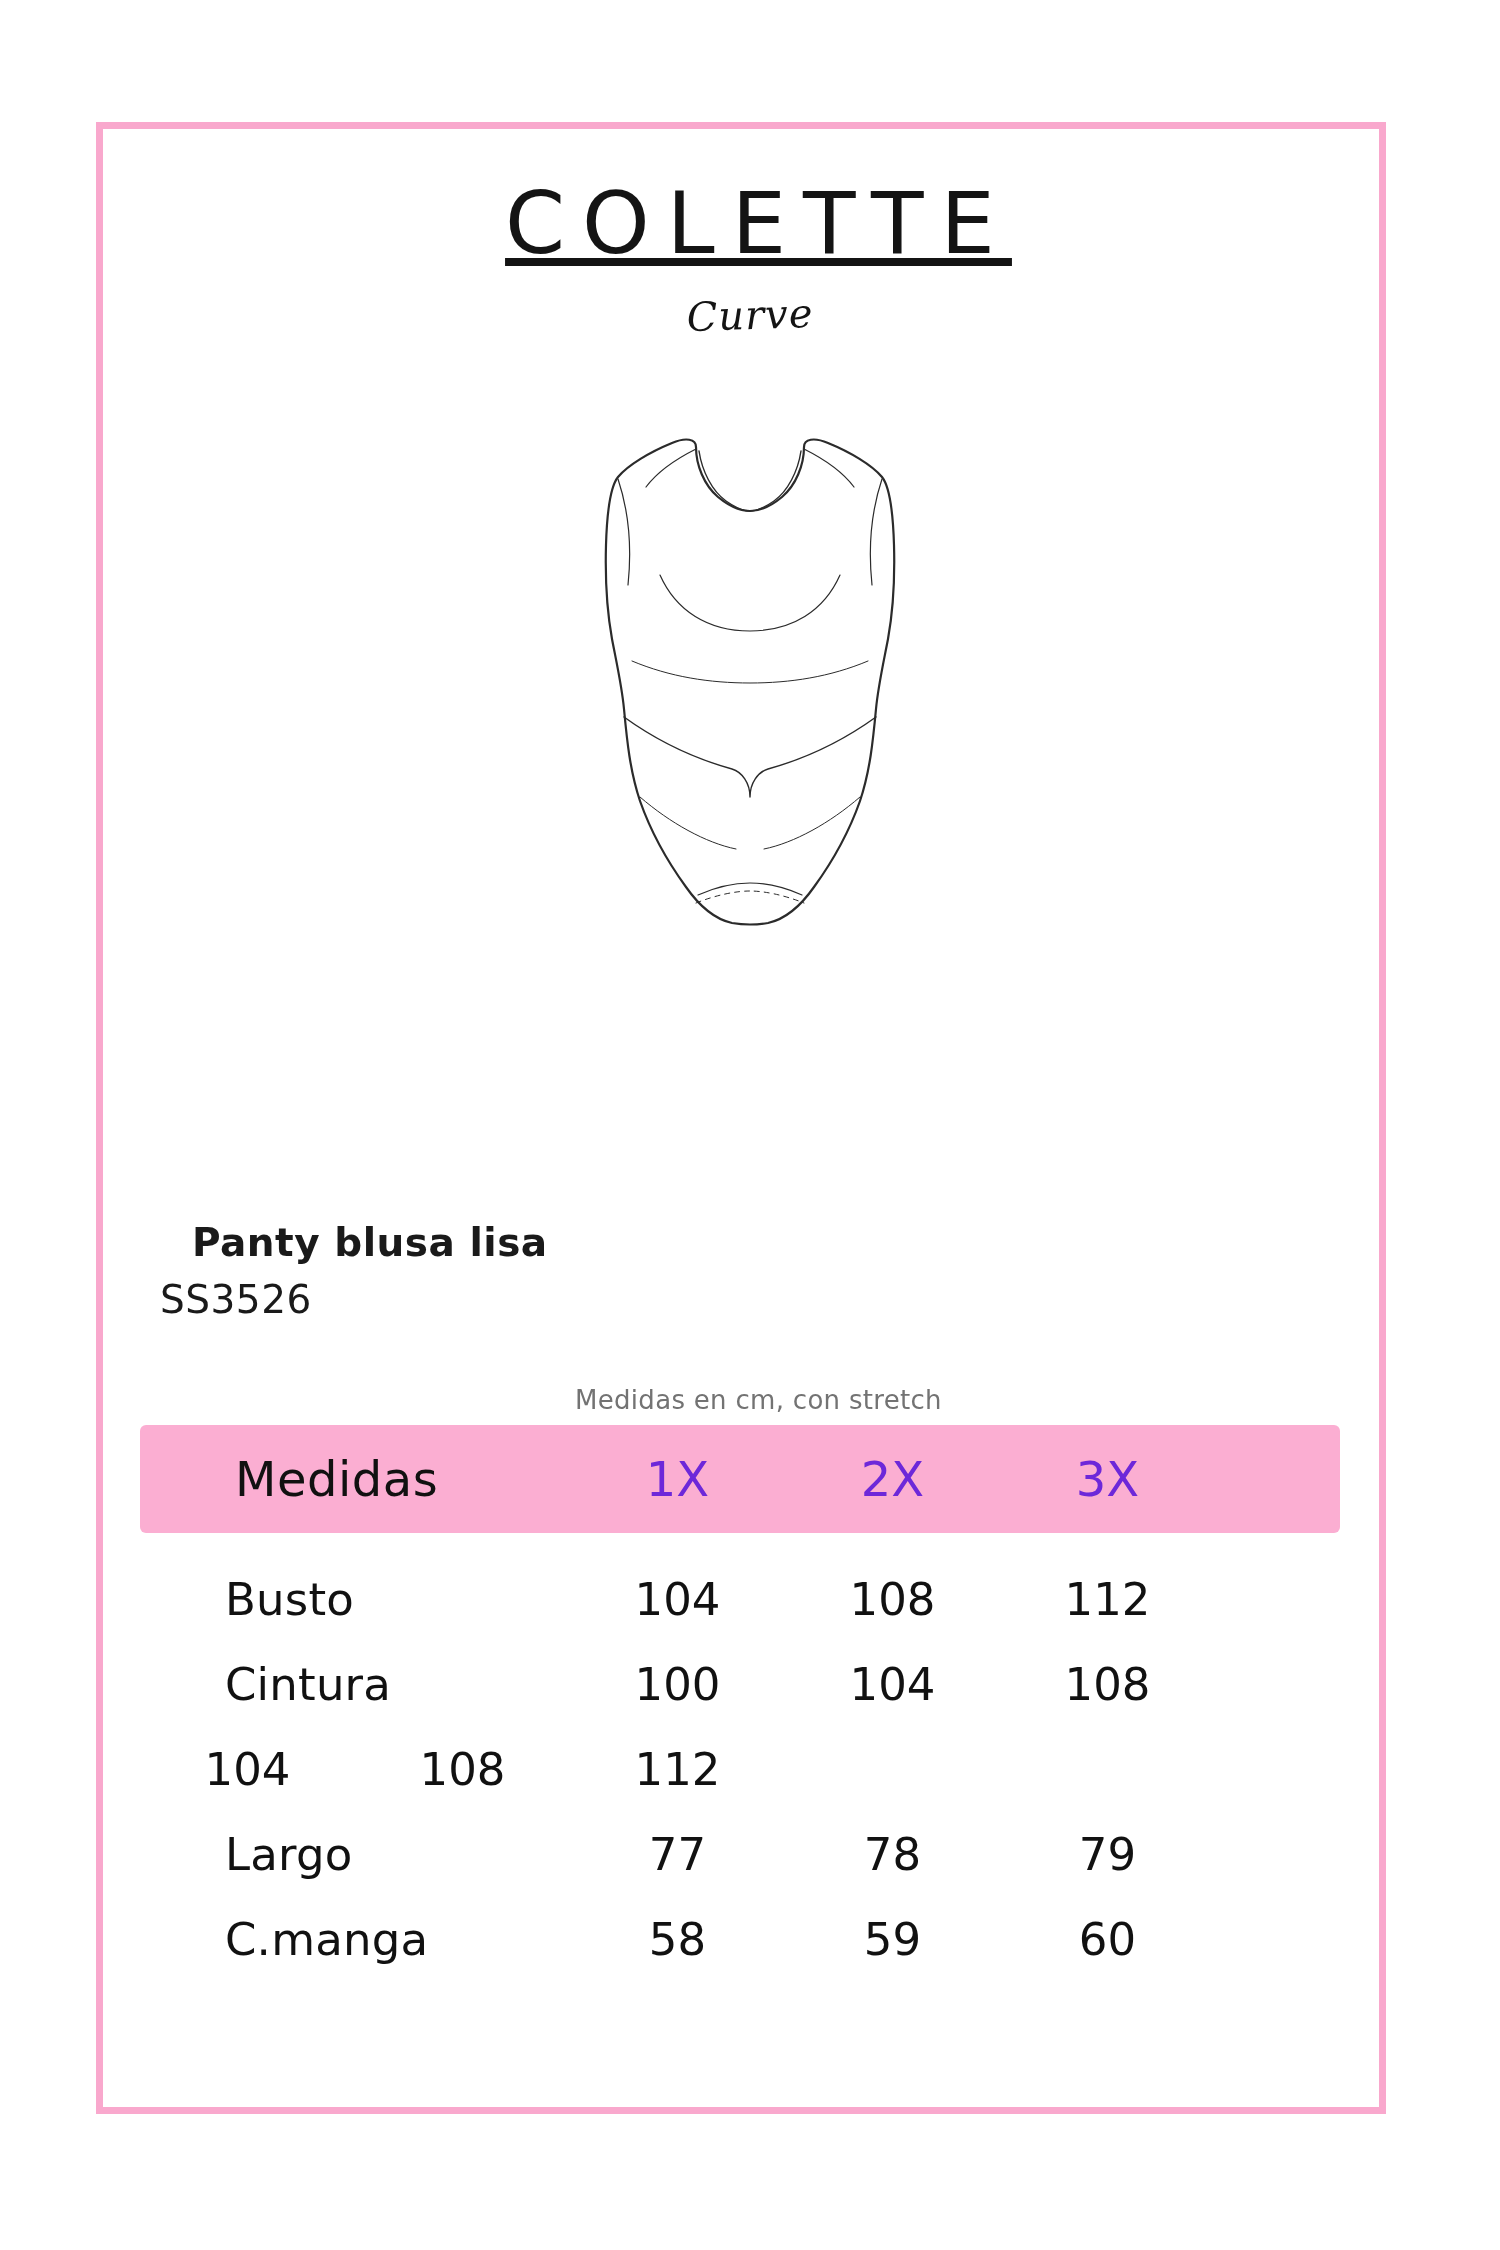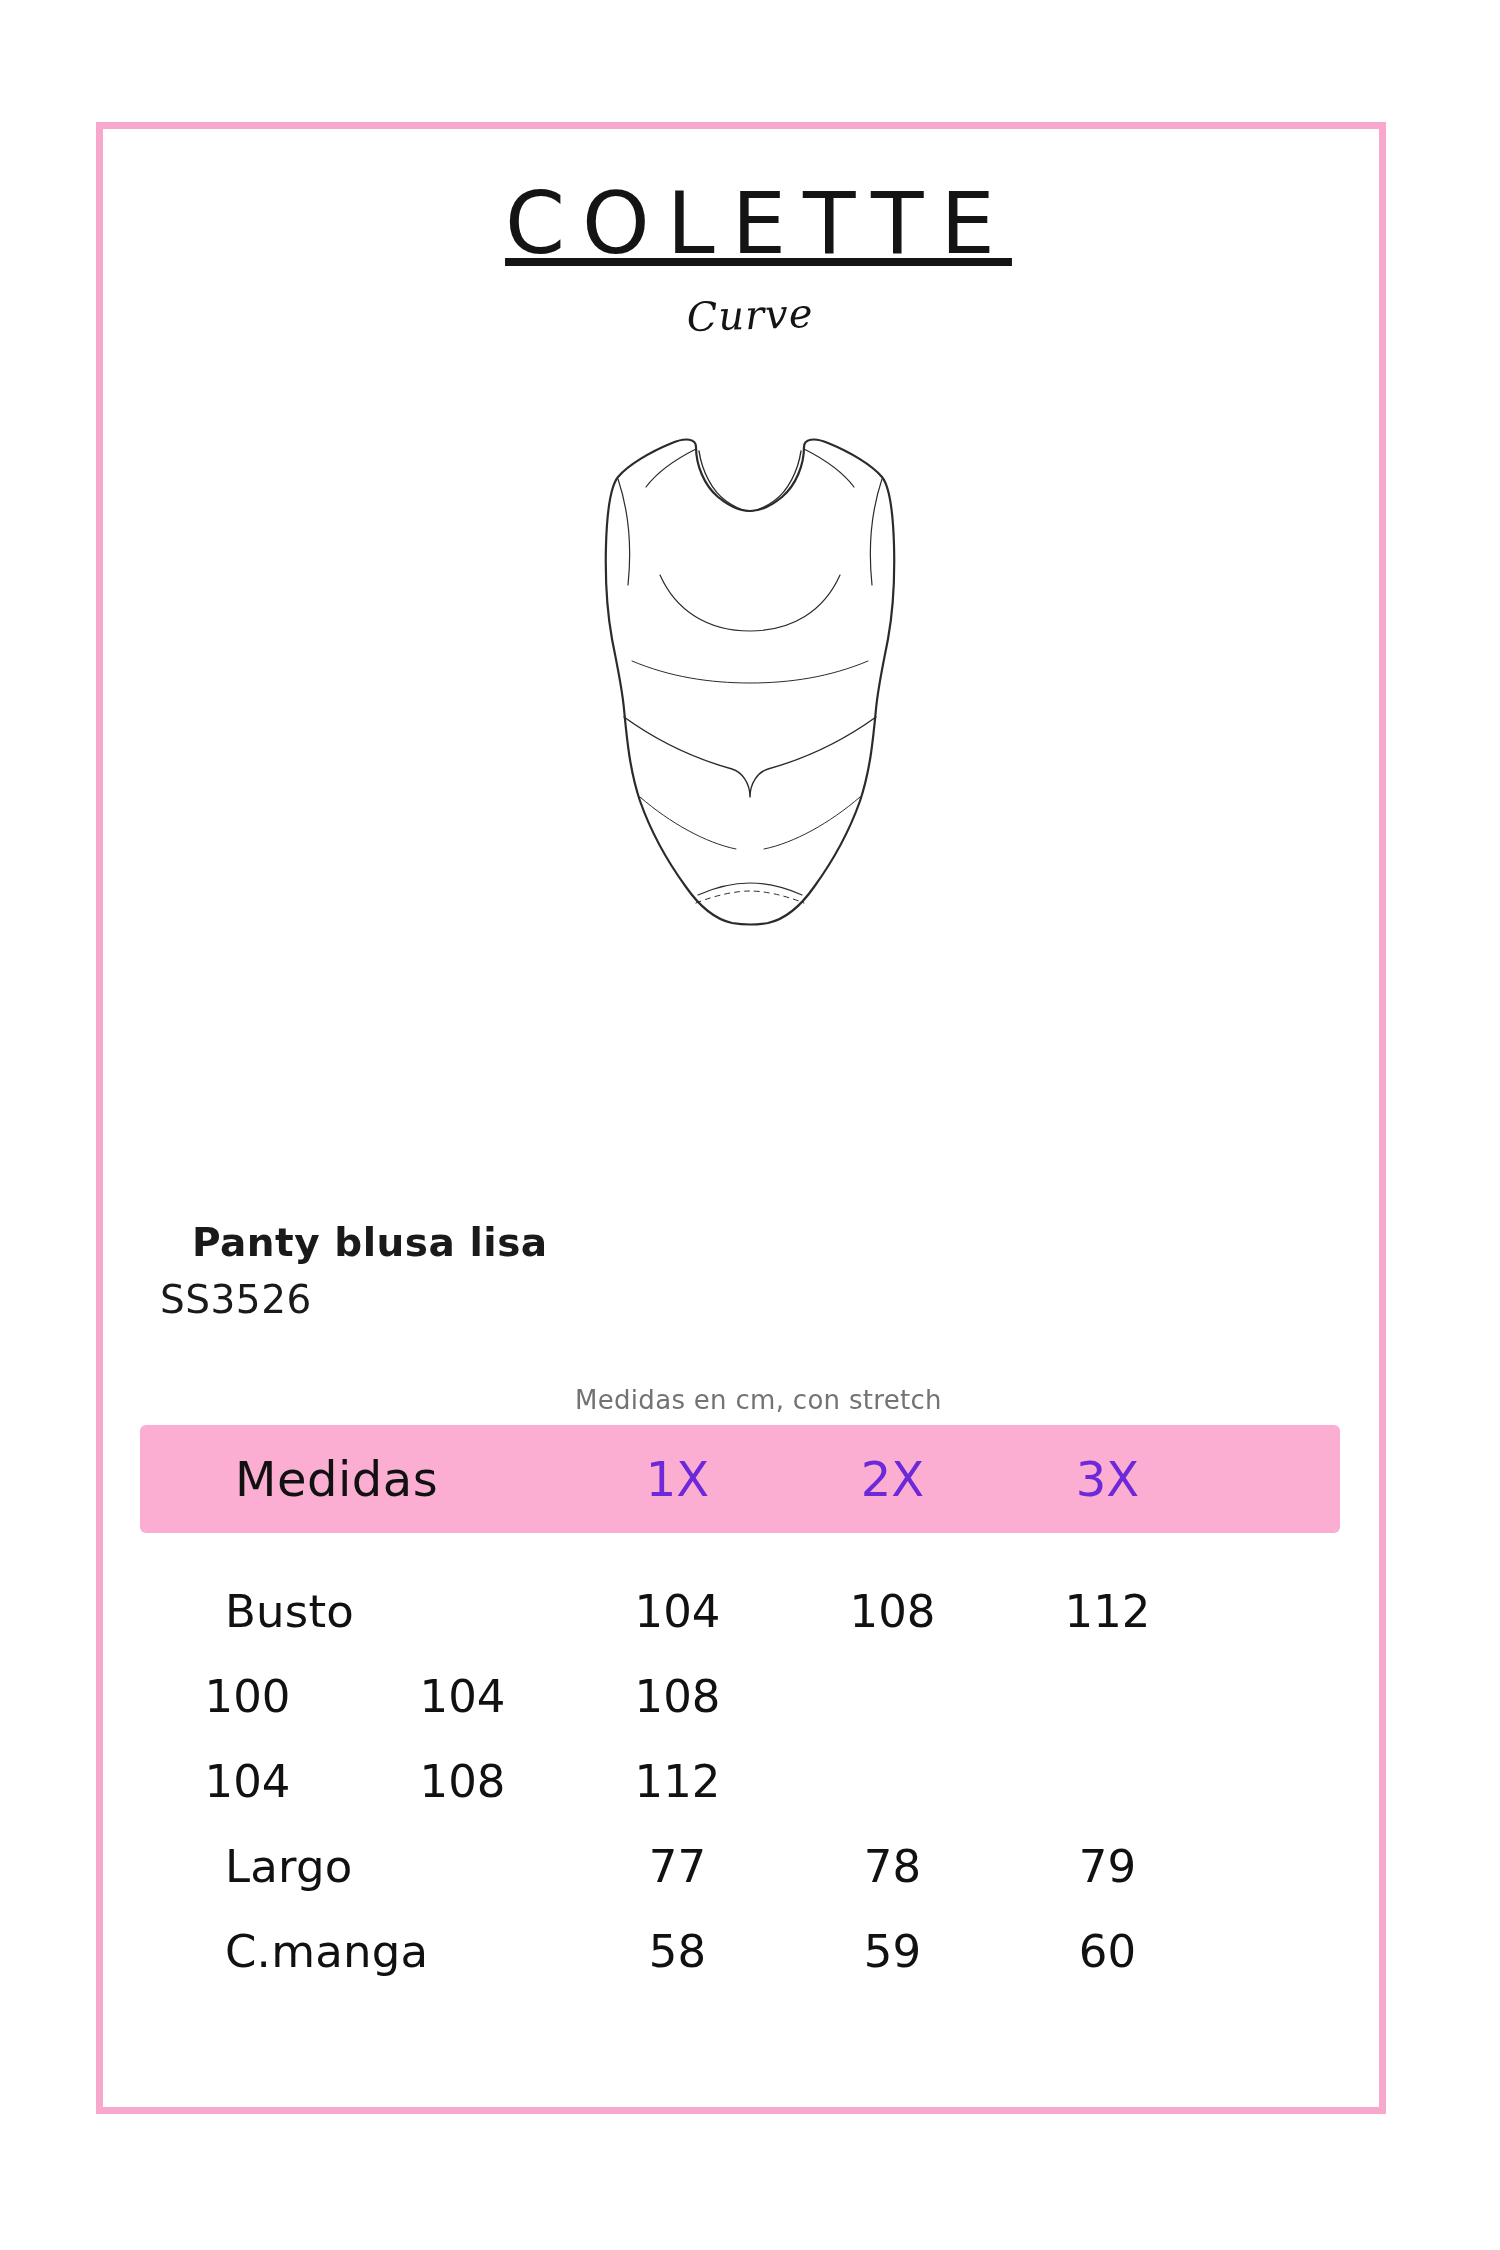--- a/index.html
+++ b/index.html
@@ -130,21 +130,21 @@
   }
   .th-size {
     width: 215px;
     text-align: center;
     font-family: "DejaVu Sans", sans-serif;
     font-size: 48px;
     color: #6d28d9;
   }
 
   .table-body {
-    padding-top: 52px;
+    padding-top: 40px;
   }
   .row {
     display: flex;
     align-items: baseline;
     height: 85px;
   }
   .td-label {
     width: 430px;
     padding-left: 85px;
     box-sizing: border-box;
@@ -245,20 +245,21 @@
     <div class="table-body">
 
       <div class="row">
         <div class="td-label">Busto</div>
         <div class="td-val">104</div>
         <div class="td-val">108</div>
         <div class="td-val">112</div>
       </div>
 
       <div class="row">
+        <div class="td-label">Cintura</div>
         <div class="td-val">100</div>
         <div class="td-val">104</div>
         <div class="td-val">108</div>
       </div>
 
       <div class="row">
         <div class="td-val">104</div>
         <div class="td-val">108</div>
         <div class="td-val">112</div>
       </div>

